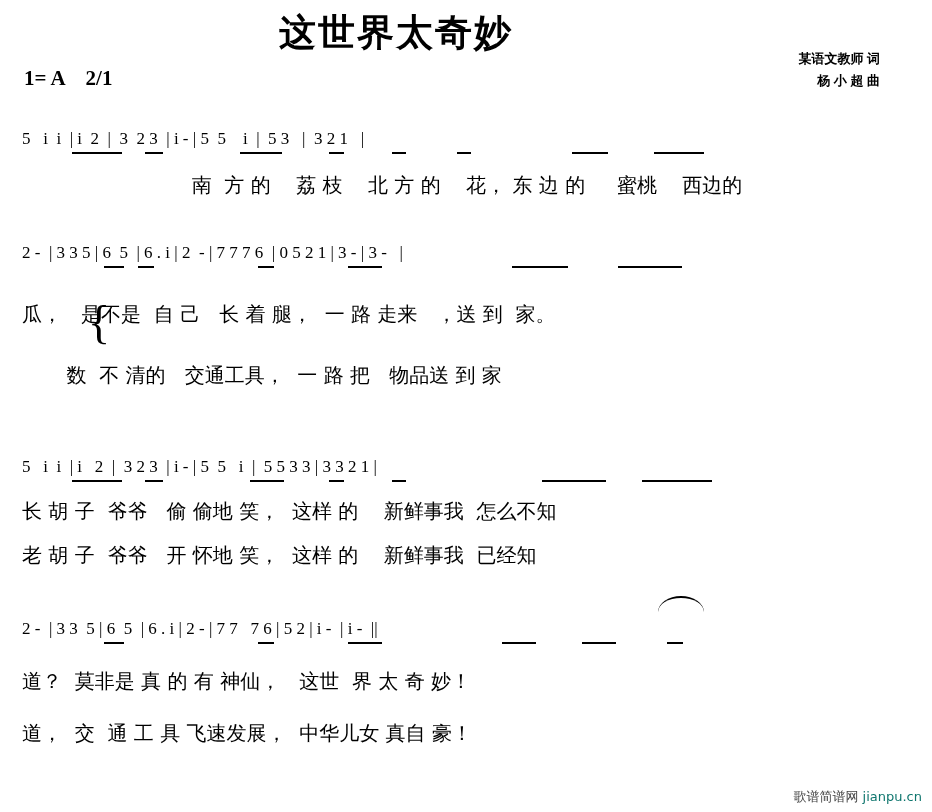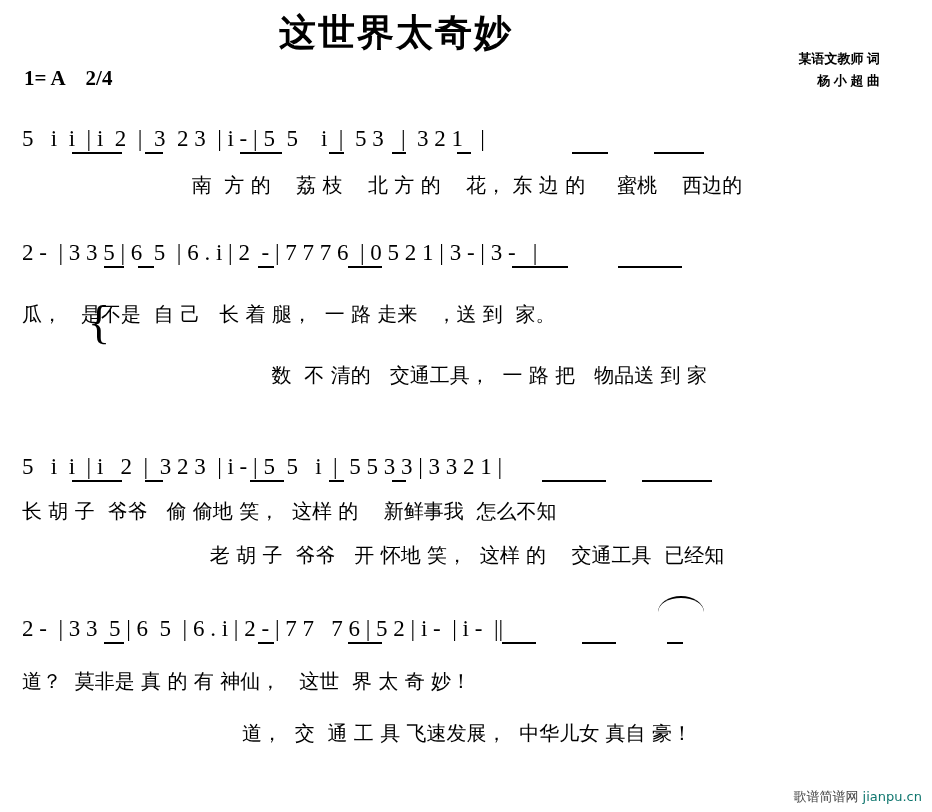--- a/index.html
+++ b/index.html
@@ -53,35 +53,35 @@
   }
 
   
   .system {
     position: absolute;
     left: 22px;
     width: 890px;
   }
   .notes {
     font-family: "Liberation Serif", "DejaVu Serif", serif;
-    font-size: 23px;
+    font-size: 17px;
     white-space: pre;
     letter-spacing: 0px;
     height: 34px;
     line-height: 34px;
   }
   .lyric {
     font-family: "DejaVu Sans", "Liberation Sans", sans-serif;
     font-size: 20px;
     white-space: pre;
     height: 34px;
     line-height: 34px;
     letter-spacing: 0px;
   }
-  .lyric2 { margin-top: 2px; text-align: center; }
+  .lyric2 { margin-top: 2px; }
 
   .sys1 { top: 122px; }
   .sys1 .lyric { margin-top: 12px; text-align: center; }
   .sys2 { top: 236px; }
   .sys2 .lyric { margin-top: 27px; }
   .sys3 { top: 450px; }
   .sys3 .lyric { margin-top: 10px; }
   .sys4 { top: 612px; }
   .sys4 .lyric { margin-top: 18px; }
 
@@ -123,21 +123,21 @@
 
 <div class="sheet">
 
   <div class="title">这世界太奇妙</div>
 
   <div class="credits">
     <div class="credit-line">某语文教师 词</div>
     <div class="credit-line">杨 小 超 曲</div>
   </div>
 
-  <div class="keysig">1= A    2/4</div>
+  <div class="keysig">1= A    2/1</div>
 
   <div class="system sys1">
     <div class="notes">5   i  i  | i  2  |  3  2 3  | i - | 5  5    i  |  5 3   |  3 2 1   |</div>
     <div class="lyric">南  方 的    荔 枝    北 方 的    花， 东 边 的     蜜桃    西边的</div>
     <div class="beam" style="left:50px; top:30px; width:50px;"></div>
     <div class="beam" style="left:123px; top:30px; width:18px;"></div>
     <div class="beam" style="left:218px; top:30px; width:42px;"></div>
     <div class="beam" style="left:307px; top:30px; width:15px;"></div>
     <div class="beam" style="left:370px; top:30px; width:14px;"></div>
     <div class="beam" style="left:435px; top:30px; width:14px;"></div>
@@ -155,21 +155,21 @@
     <div class="beam" style="left:326px; top:30px; width:34px;"></div>
     <div class="beam" style="left:490px; top:30px; width:56px;"></div>
     <div class="beam" style="left:596px; top:30px; width:64px;"></div>
   </div>
 
   <div class="brace">{</div>
 
   <div class="system sys3">
     <div class="notes">5   i  i  | i   2  |  3 2 3  | i - | 5  5   i  |  5 5 3 3 | 3 3 2 1 |</div>
     <div class="lyric">长 胡 子  爷爷   偷 偷地 笑，  这样 的    新鲜事我  怎么不知</div>
-    <div class="lyric lyric2">老 胡 子  爷爷   开 怀地 笑，  这样 的    交通工具  已经知</div>
+    <div class="lyric lyric2">老 胡 子  爷爷   开 怀地 笑，  这样 的    新鲜事我  已经知</div>
     <div class="beam" style="left:50px; top:30px; width:50px;"></div>
     <div class="beam" style="left:123px; top:30px; width:18px;"></div>
     <div class="beam" style="left:228px; top:30px; width:34px;"></div>
     <div class="beam" style="left:307px; top:30px; width:15px;"></div>
     <div class="beam" style="left:370px; top:30px; width:14px;"></div>
     <div class="beam" style="left:520px; top:30px; width:64px;"></div>
     <div class="beam" style="left:620px; top:30px; width:70px;"></div>
   </div>
 
   <div class="system sys4">

